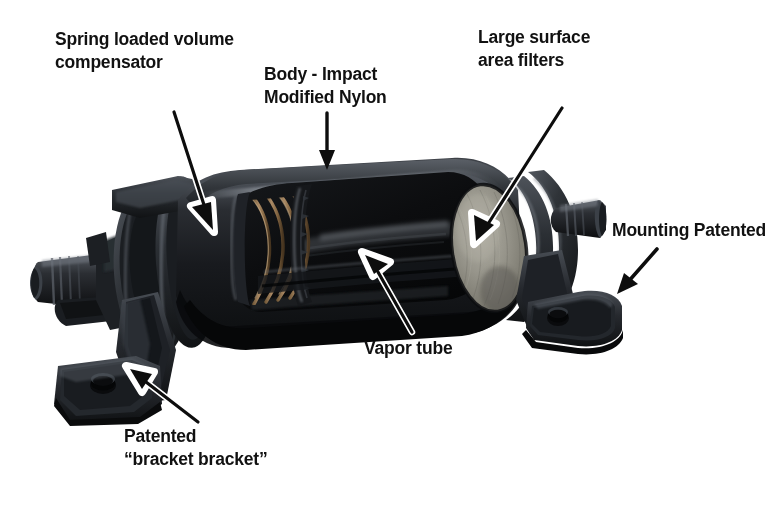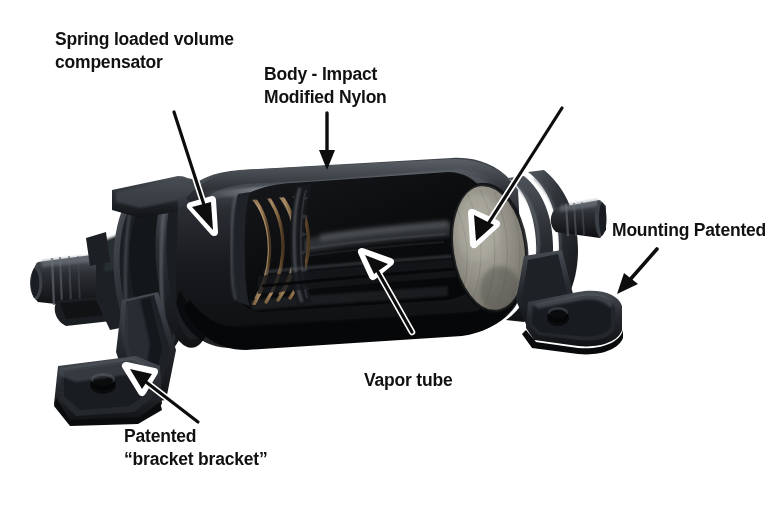--- a/index.html
+++ b/index.html
@@ -374,21 +374,23 @@
       </g>
     </g>
   </svg>
 
   <div class="callout" style="left:55px; top:28px; width:185px;">Spring loaded volume
 compensator</div>
 
   <div class="callout" style="left:264px; top:63px; width:140px;">Body - Impact
 Modified Nylon</div>
 
+  <div class="callout" style="left:478px; top:26px; width:138px;">Large surface
+area filters</div>
 
   <div class="callout left" style="left:612px; top:219px; width:165px;">Mounting Patented</div>
 
-  <div class="callout left" style="left:364px; top:337px; width:120px;margin-top:32px;">Vapor tube</div>
+  <div class="callout left" style="left:364px; top:337px; width:120px;">Vapor tube</div>
 
   <div class="callout" style="left:124px; top:425px; width:162px;">Patented
 “bracket bracket”</div>
 
 </div>
 
 </body></html>

